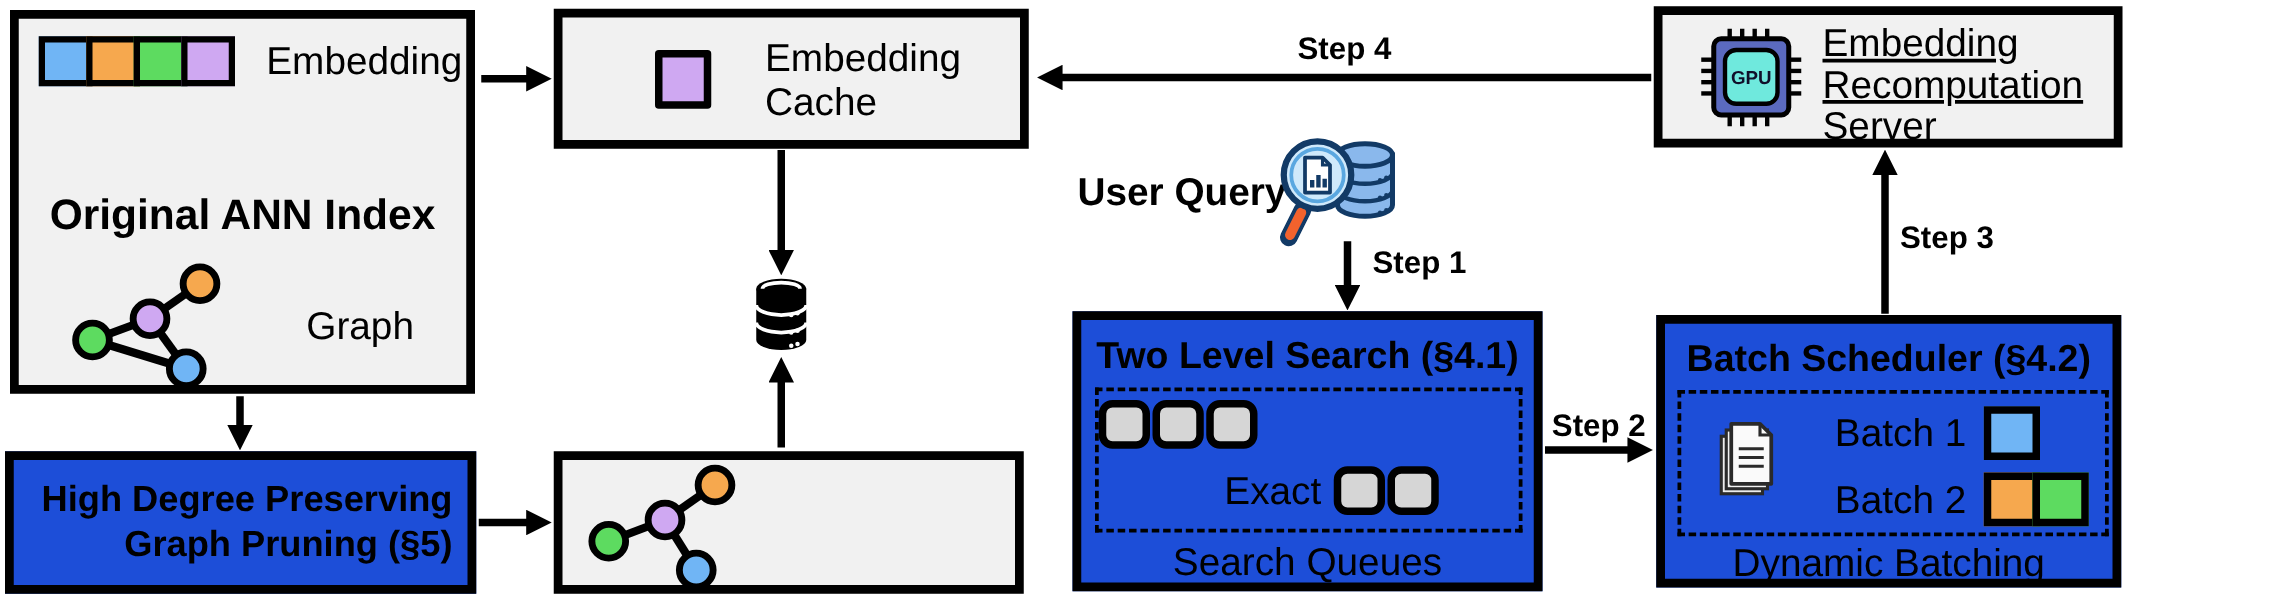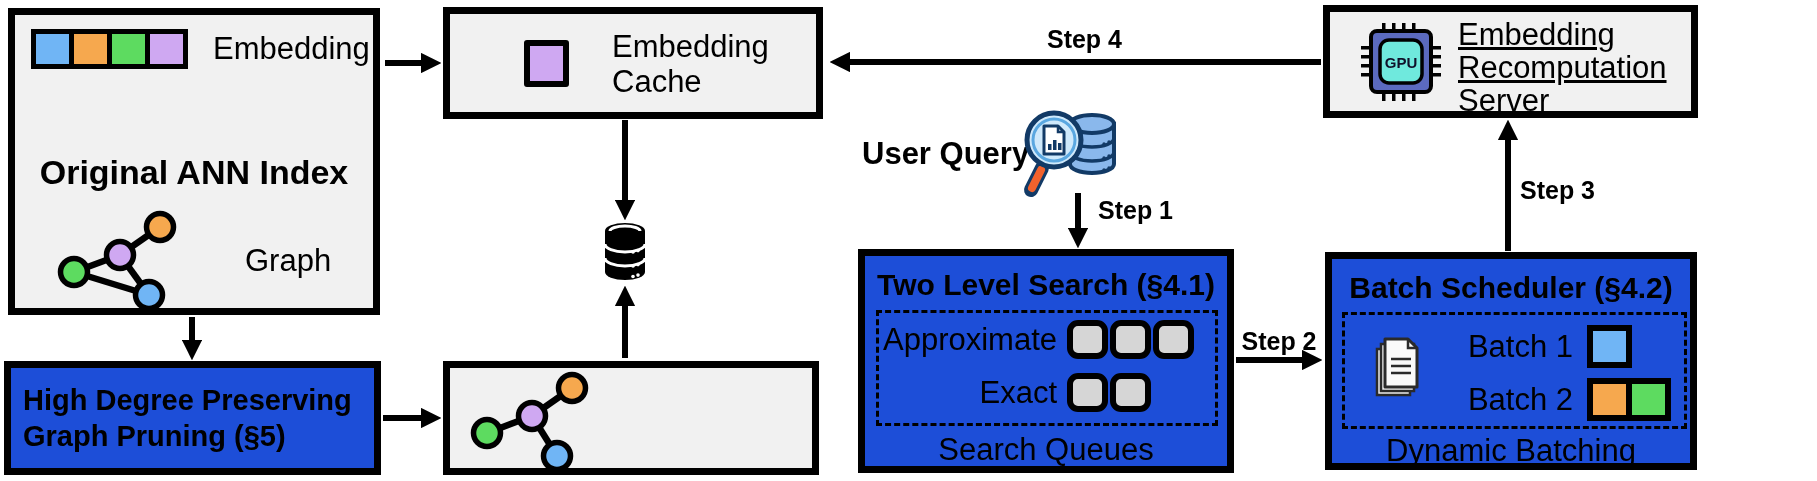--- a/index.html
+++ b/index.html
@@ -24,21 +24,21 @@
   .bchip{width:33px;height:31px;border:6px solid #000;margin-left:-6px;}
   .bchips .bchip:first-child{margin-left:0;}
   
   .slot{width:29px;height:27px;border:6px solid #000;border-radius:11px;background:#d6d6d6;}
   .slots{display:flex;gap:2px;}
   .dashed{position:absolute;border:3.5px dashed #000;box-sizing:border-box;}
   .qrow{display:flex;align-items:center;height:53px;}
   .qrow .qlabel{width:178px;text-align:right;padding-right:10px;flex:none;}
   .brow{display:flex;align-items:center;height:53px;}
   .brow .blabel{width:138px;text-align:right;padding-right:14px;flex:none;}
-  .hdp-text{font-weight:bold;font-size:29px;line-height:36px;text-align:left;}
+  .hdp-text{font-weight:bold;font-size:29px;line-height:36px;text-align:right;}
 </style>
 </head>
 <body>
 
 <div id="canvas">
 
   <svg id="arrow-layer" width="1817" height="481">
     <defs>
       <marker id="ah" viewBox="0 0 10 10" refX="1.5" refY="5" markerWidth="3.4" markerHeight="3.4" orient="auto-start-reverse">
         <path d="M0,0 L10,5 L0,10 z" fill="#000"></path>
@@ -138,21 +138,20 @@
       <rect x="28" y="38" width="3.5" height="6" fill="#123a66"></rect>
       <rect x="33" y="34" width="3.5" height="10" fill="#123a66"></rect>
       <rect x="38" y="37" width="3.5" height="7" fill="#123a66"></rect>
     </g>
   </svg>
 
   <div class="box dark" style="left:858px;top:249px;width:376px;height:224px;">
     <div class="ttl abs center" style="top:12px;">Two Level Search (§4.1)</div>
     <div class="dashed" style="left:11px;top:54px;width:342px;height:116px;">
       <div class="qrow">
-        <div class="qlabel lbl">Approximate</div>
         <div class="slots">
             <div class="slot" style="background: rgb(214, 214, 214);"></div>
             <div class="slot" style="background: rgb(214, 214, 214);"></div>
             <div class="slot" style="background: rgb(214, 214, 214);"></div>
           </div>
       </div>
       <div class="qrow">
         <div class="qlabel lbl">Exact</div>
         <div class="slots">
             <div class="slot" style="background: rgb(214, 214, 214);"></div>
@@ -217,15 +216,15 @@
       <rect x="13" y="9" width="60" height="61" rx="6" stroke="#000" stroke-width="4" fill="#5b6abf"></rect>
       <rect x="22" y="18" width="42" height="43" rx="9" stroke="#000" stroke-width="3.5" fill="#6fe9dd"></rect>
       <text x="43" y="45.5" text-anchor="middle" font-size="15" font-weight="bold" fill="#10102a">GPU</text>
     </svg>
     <div class="lbl abs" style="left:128px;top:6px;width:240px;line-height:33px;text-decoration:underline;">Embedding Recomputation Server</div>
   </div>
 
   <div class="step" style="left:1098px;top:196px;">Step 1</div>
   <div class="step" style="left:1236px;top:327px;width:86px;text-align:center;">Step 2</div>
   <div class="step" style="left:1520px;top:176px;">Step 3</div>
-  <div class="step" style="left:1038px;top:25px;width:84px;text-align:right;">Step 4</div>
+  <div class="step" style="left:1038px;top:25px;width:84px;text-align:left;">Step 4</div>
 
 </div>
 
 </body></html>

